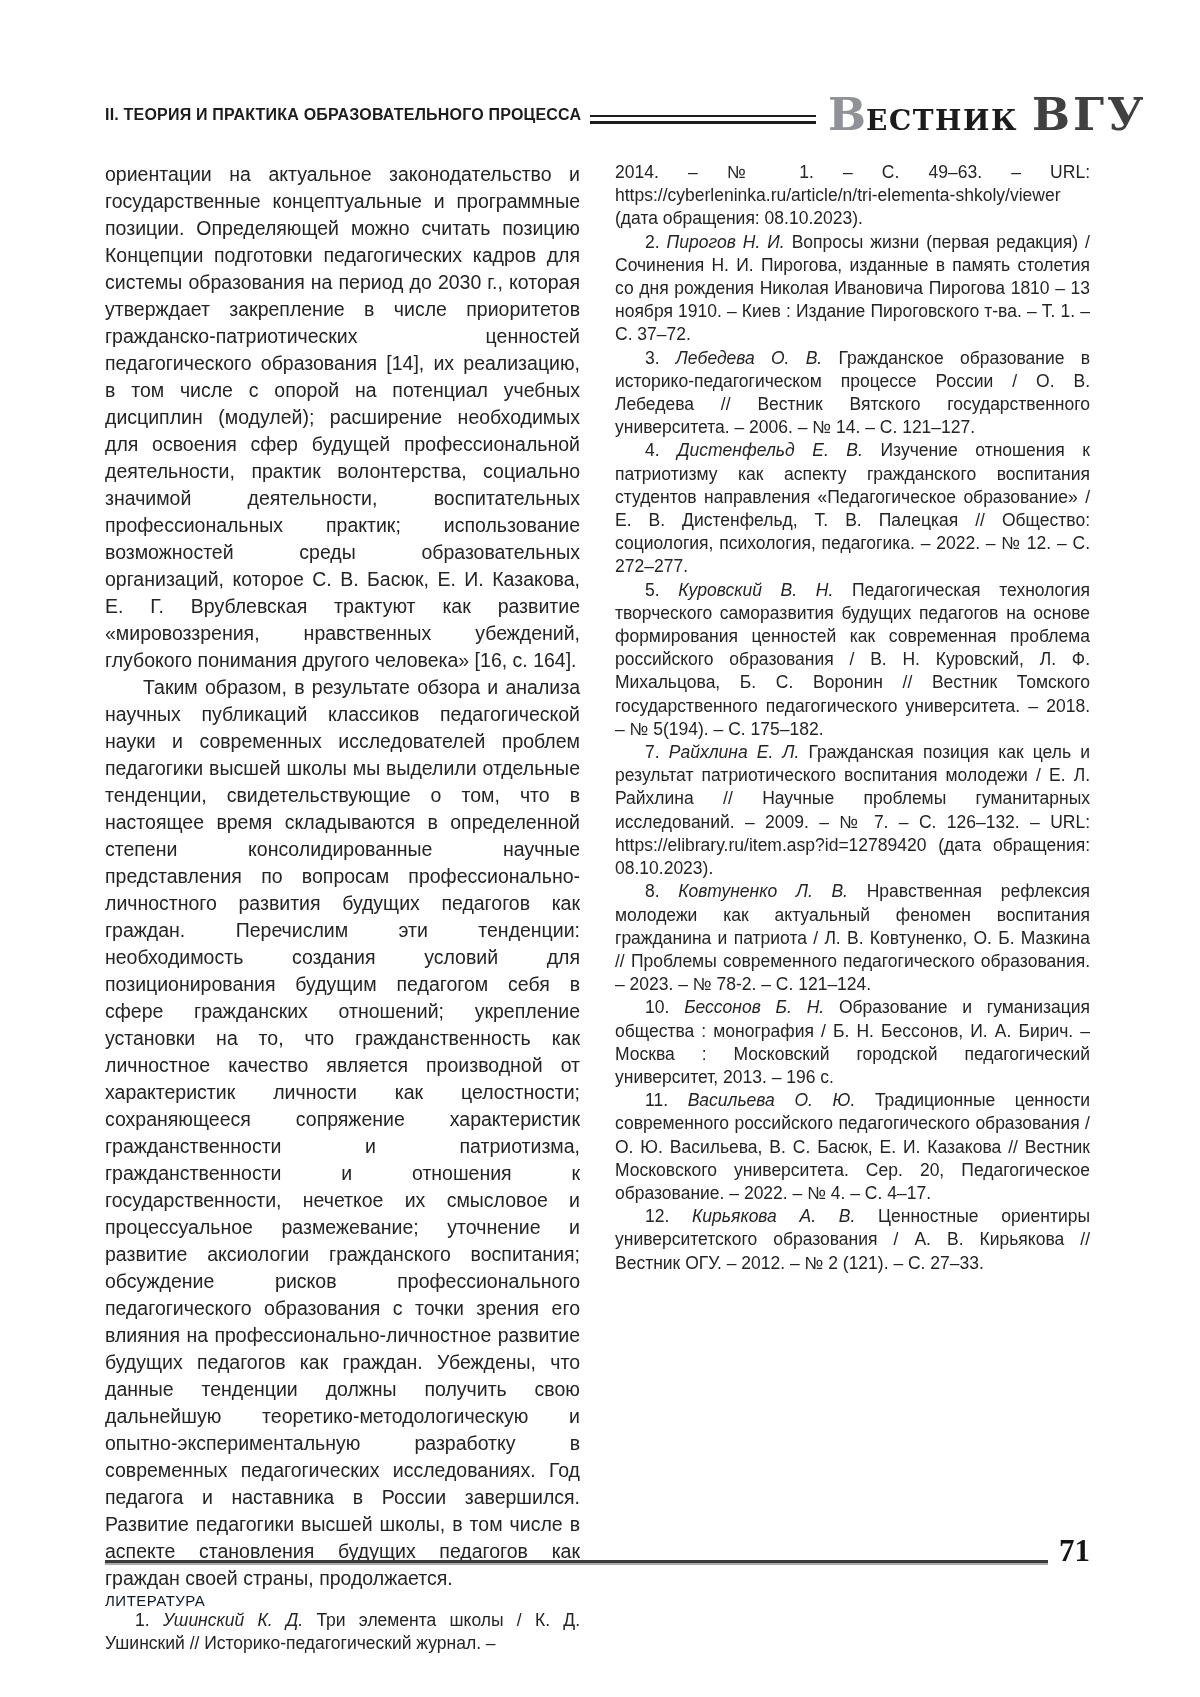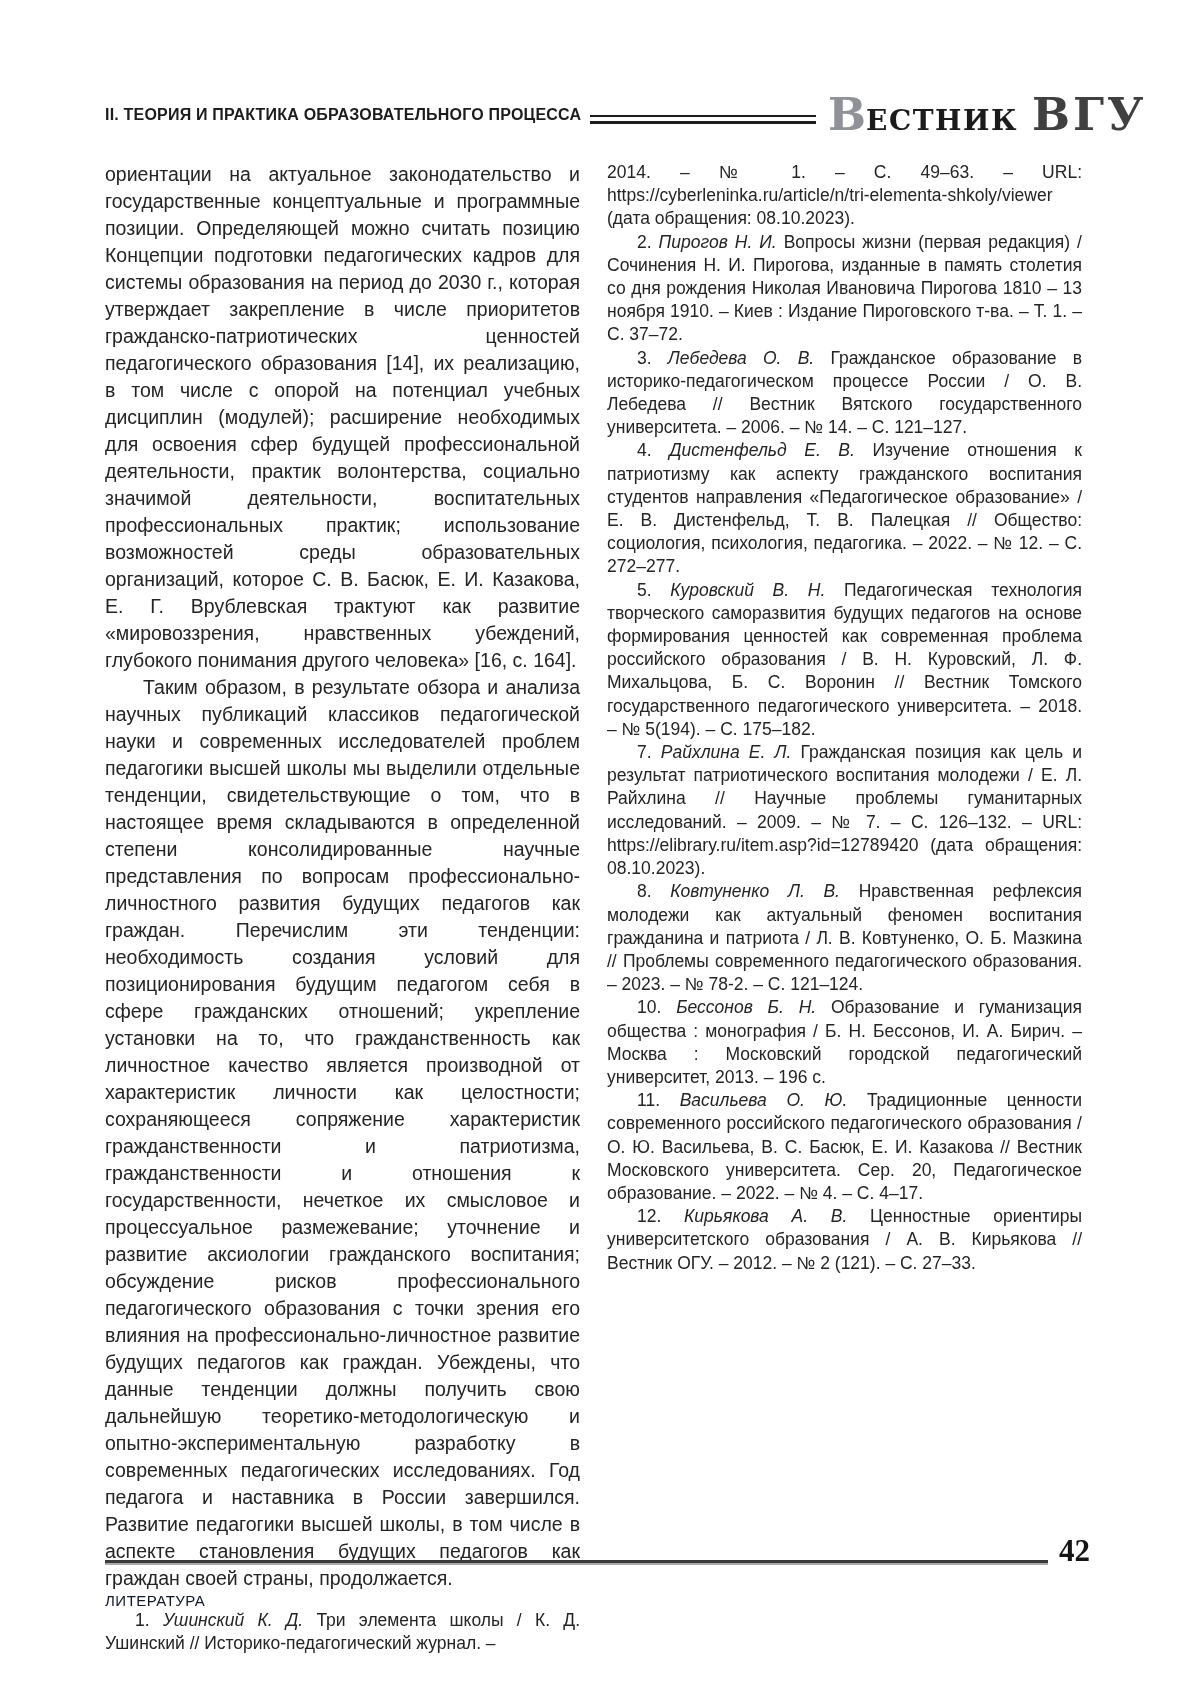--- a/index.html
+++ b/index.html
@@ -20,21 +20,21 @@
   .logo{
     position:absolute;left:828px;top:92px;display:flex;align-items:baseline;
     font-family:"DejaVu Serif",serif;font-weight:bold;white-space:nowrap;
   }
   .logo-initial{font-size:45px;color:#8f9296;line-height:1;}
   .logo-rest{font-size:28px;color:#1b1b1b;letter-spacing:1.5px;line-height:1;}
   .logo-suffix{font-size:45px;color:#404040;margin-left:14px;letter-spacing:3px;line-height:1;}
 
   .content{
     position:absolute;left:105px;top:161px;width:985px;
-    display:flex;gap:27px;
+    display:flex;gap:35px;
   }
   .col{width:475px;text-align:justify;hyphens:auto;-webkit-hyphens:auto;}
   .col p{margin:0;}
   .body-p{font-size:19.5px;line-height:27px;}
   .body-p.indent{text-indent:38px;}
   .lit-heading{
     font-size:15px;font-weight:normal;text-align:left;
     margin:30px 0 15px 0;letter-spacing:0.5px;color:#0f172a;
   }
   .ref{font-size:17.5px;line-height:23.2px;text-indent:30px;overflow-wrap:break-word;}
@@ -81,15 +81,15 @@
       <p class="ref"><span class="rnum">7.</span> <span class="rauthor">Райхлина Е. Л.</span> <span class="rtext">Гражданская позиция как цель и результат патриотического воспитания молодежи / Е. Л. Райхлина // Научные проблемы гуманитарных исследований. – 2009. – № 7. – С. 126–132. – URL: https://elibrary.ru/item.asp?id=12789420 (дата обращения: 08.10.2023).</span></p>
       <p class="ref"><span class="rnum">8.</span> <span class="rauthor">Ковтуненко Л. В.</span> <span class="rtext">Нравственная рефлексия молодежи как актуальный феномен воспитания гражданина и патриота / Л. В. Ковтуненко, О. Б. Мазкина // Проблемы современного педагогического образования. – 2023. – № 78-2. – С. 121–124.</span></p>
       <p class="ref"><span class="rnum">10.</span> <span class="rauthor">Бессонов Б. Н.</span> <span class="rtext">Образование и гуманизация общества : монография / Б. Н. Бессонов, И. А. Бирич. – Москва : Московский городской педагогический университет, 2013. – 196 с.</span></p>
       <p class="ref"><span class="rnum">11.</span> <span class="rauthor">Васильева О. Ю.</span> <span class="rtext">Традиционные ценности современного российского педагогического образования / О. Ю. Васильева, В. С. Басюк, Е. И. Казакова // Вестник Московского университета. Сер. 20, Педагогическое образование. – 2022. – № 4. – С. 4–17.</span></p>
       <p class="ref"><span class="rnum">12.</span> <span class="rauthor">Кирьякова А. В.</span> <span class="rtext">Ценностные ориентиры университетского образования / А. В. Кирьякова // Вестник ОГУ. – 2012. – № 2 (121). – С. 27–33.</span></p>
     </div>
 
   </div>
 
   <div class="footer-rule"></div>
-  <div class="page-number">42</div>
+  <div class="page-number">71</div>
 
 </div>
 
 </body></html>

